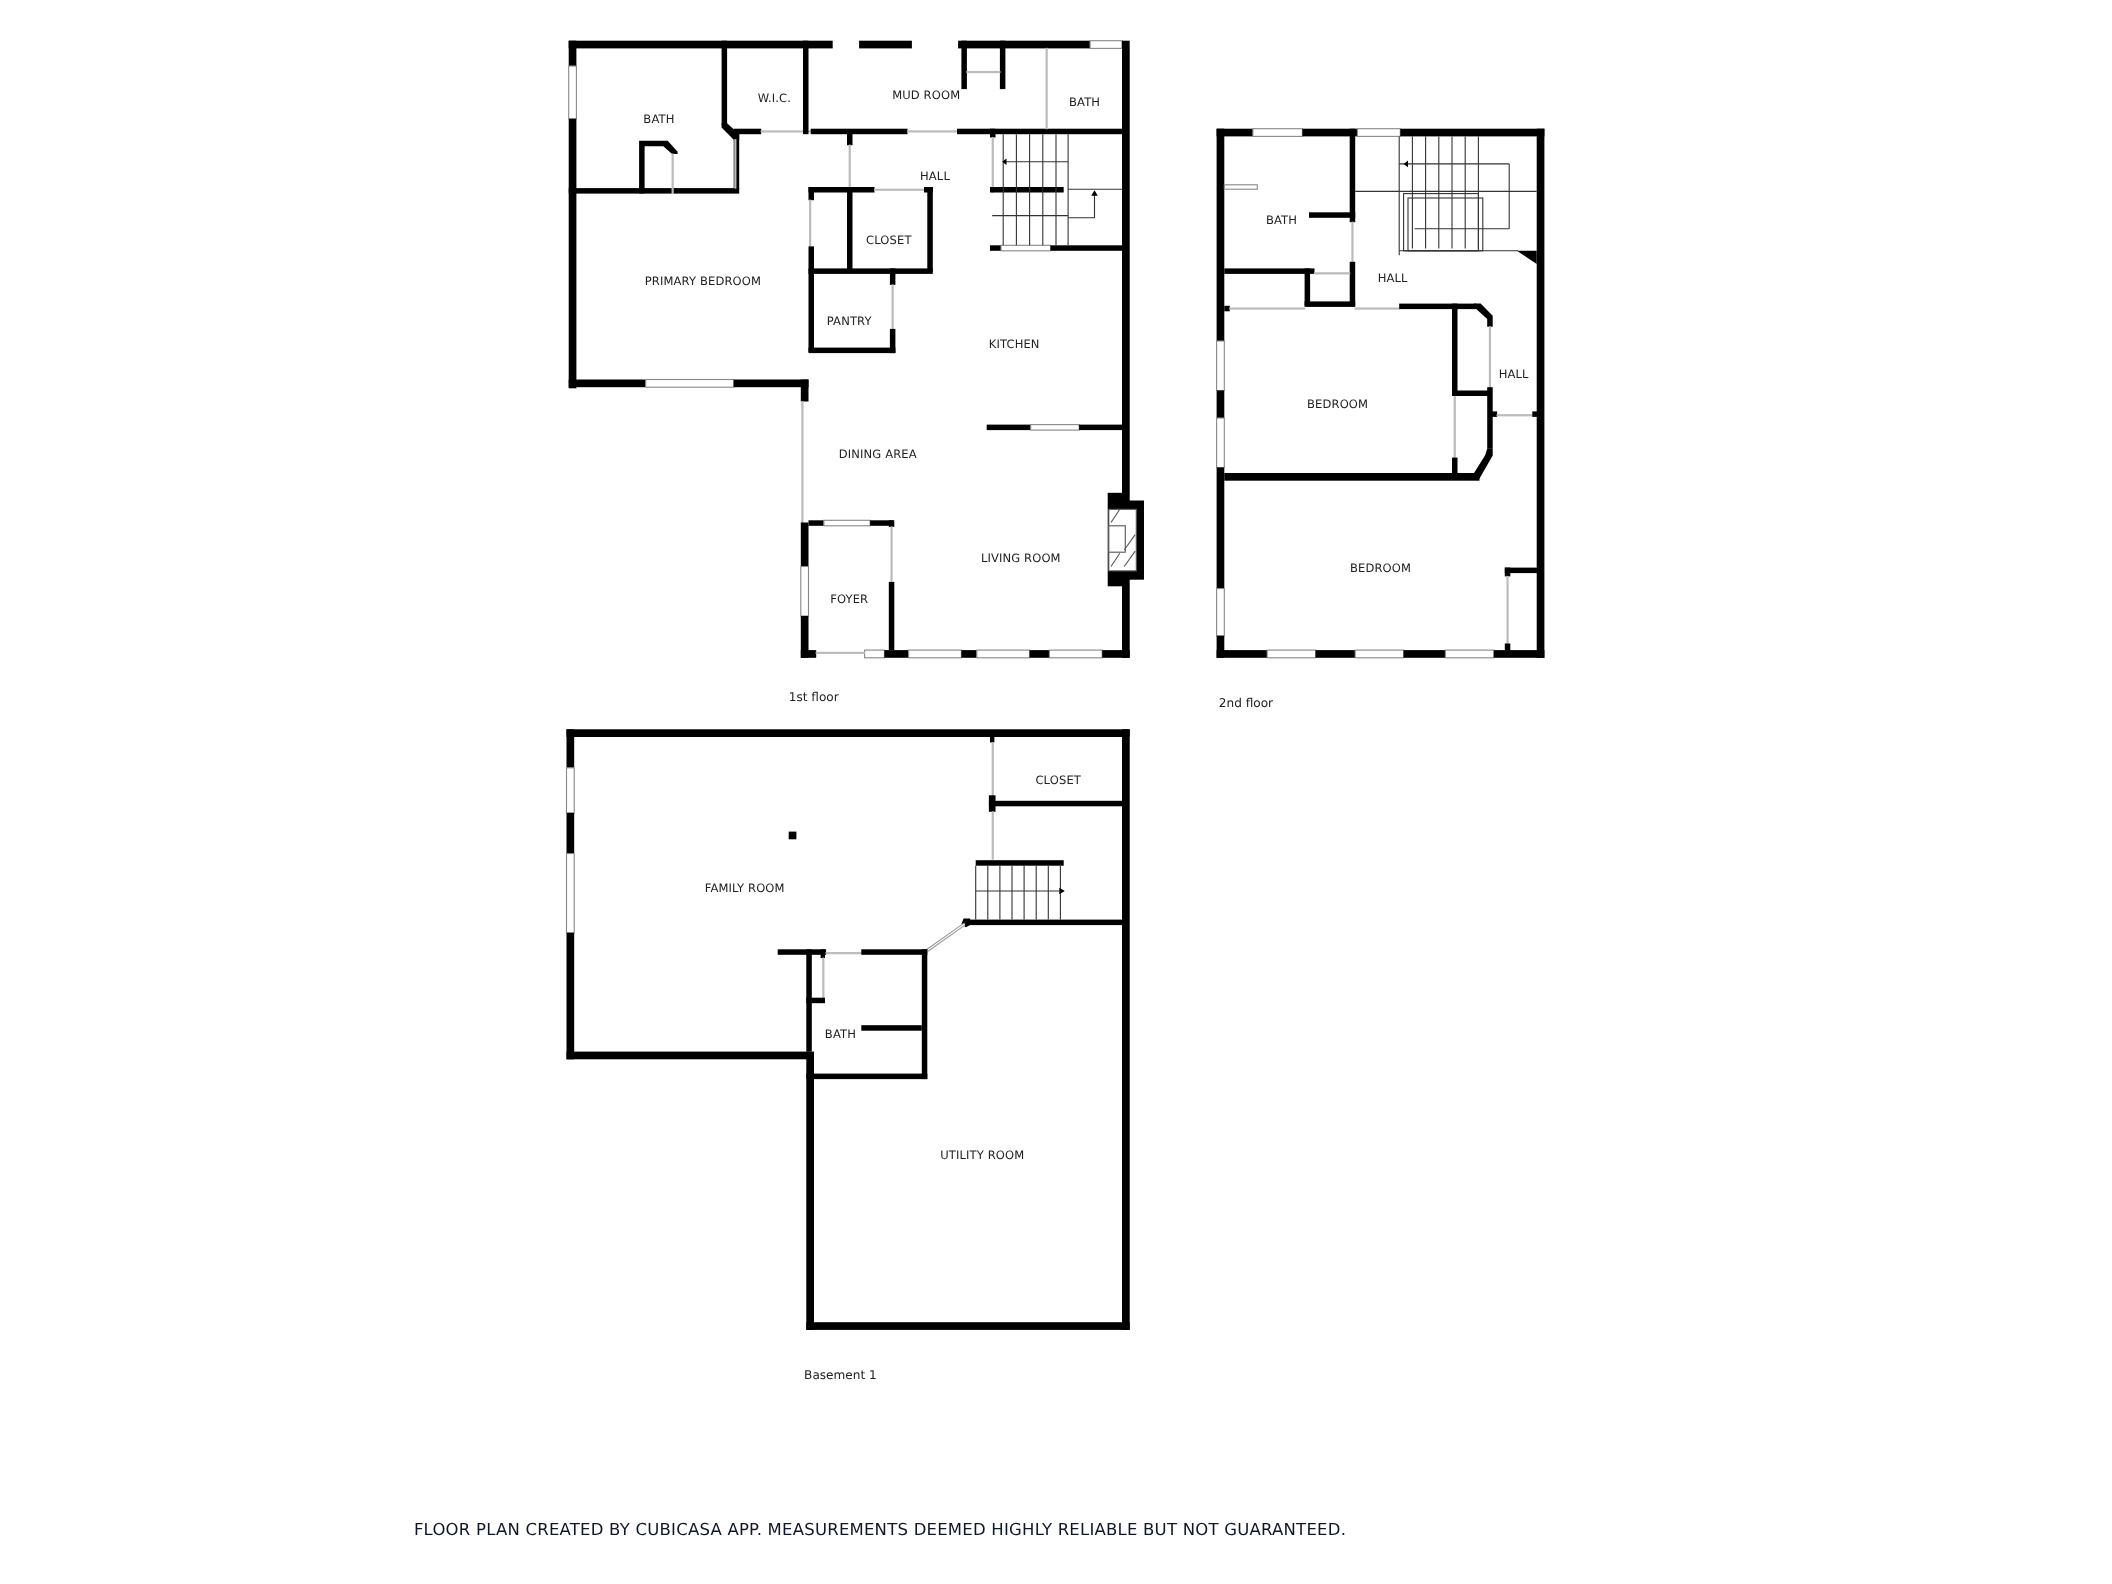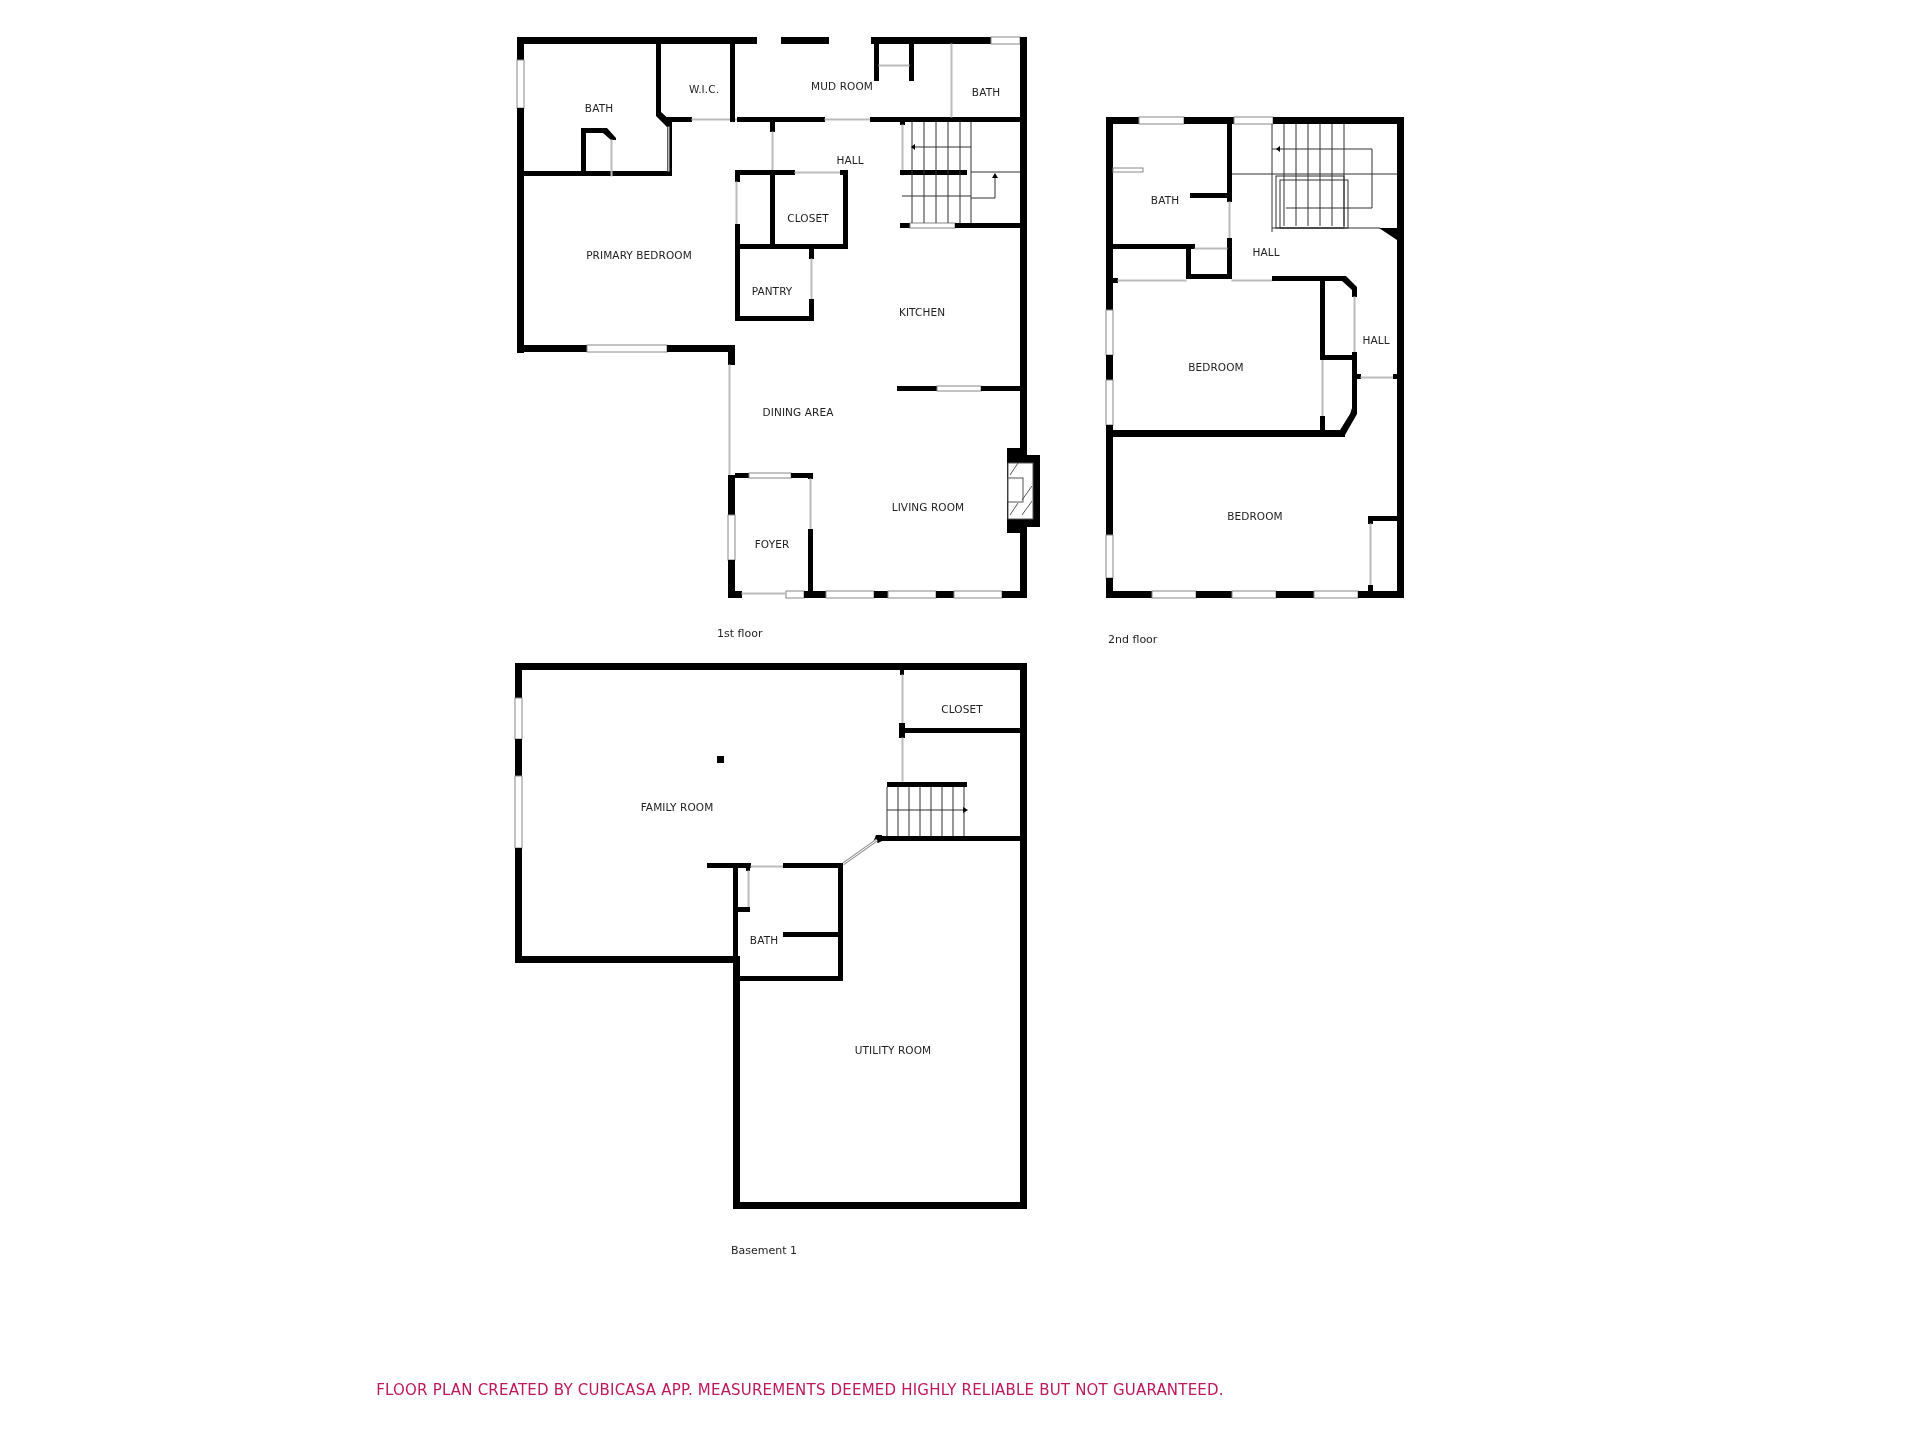--- a/index.html
+++ b/index.html
@@ -2,21 +2,21 @@
 <html><head>
 <meta charset="utf-8">
 <style>
   html, body { margin: 0; padding: 0; background: #ffffff; }
   body { width: 1920px; height: 1440px; position: relative; overflow: hidden;
          font-family: "DejaVu Sans", "Liberation Sans", sans-serif; }
   svg { position: absolute; left: 0; top: 0; }
   .room-label { font-size: 10.5px; fill: #222; font-family: "DejaVu Sans", sans-serif; letter-spacing: 0.1px; }
   .floor-label { font-size: 11px; fill: #222; font-family: "DejaVu Sans", sans-serif; }
   .footer { position: absolute; left: 0; width: 1600px; top: 1381px; text-align: center;
-            font-size: 15px; color: #be185d; font-family: "DejaVu Sans", sans-serif; letter-spacing: 0.2px; }
+            font-size: 15px; color: #0f172a; font-family: "DejaVu Sans", sans-serif; letter-spacing: 0.2px; }
   .wall { fill: #000; }
   .win { fill: #fff; stroke: #888; stroke-width: 1; }
   .thin { stroke: #bbb; stroke-width: 1; fill: none; }
   .stair { stroke: #333; stroke-width: 1; fill: none; }
 </style>
 </head>
 <body>
 
 <svg width="1920" height="1440" viewBox="0 0 1920 1440">
 

